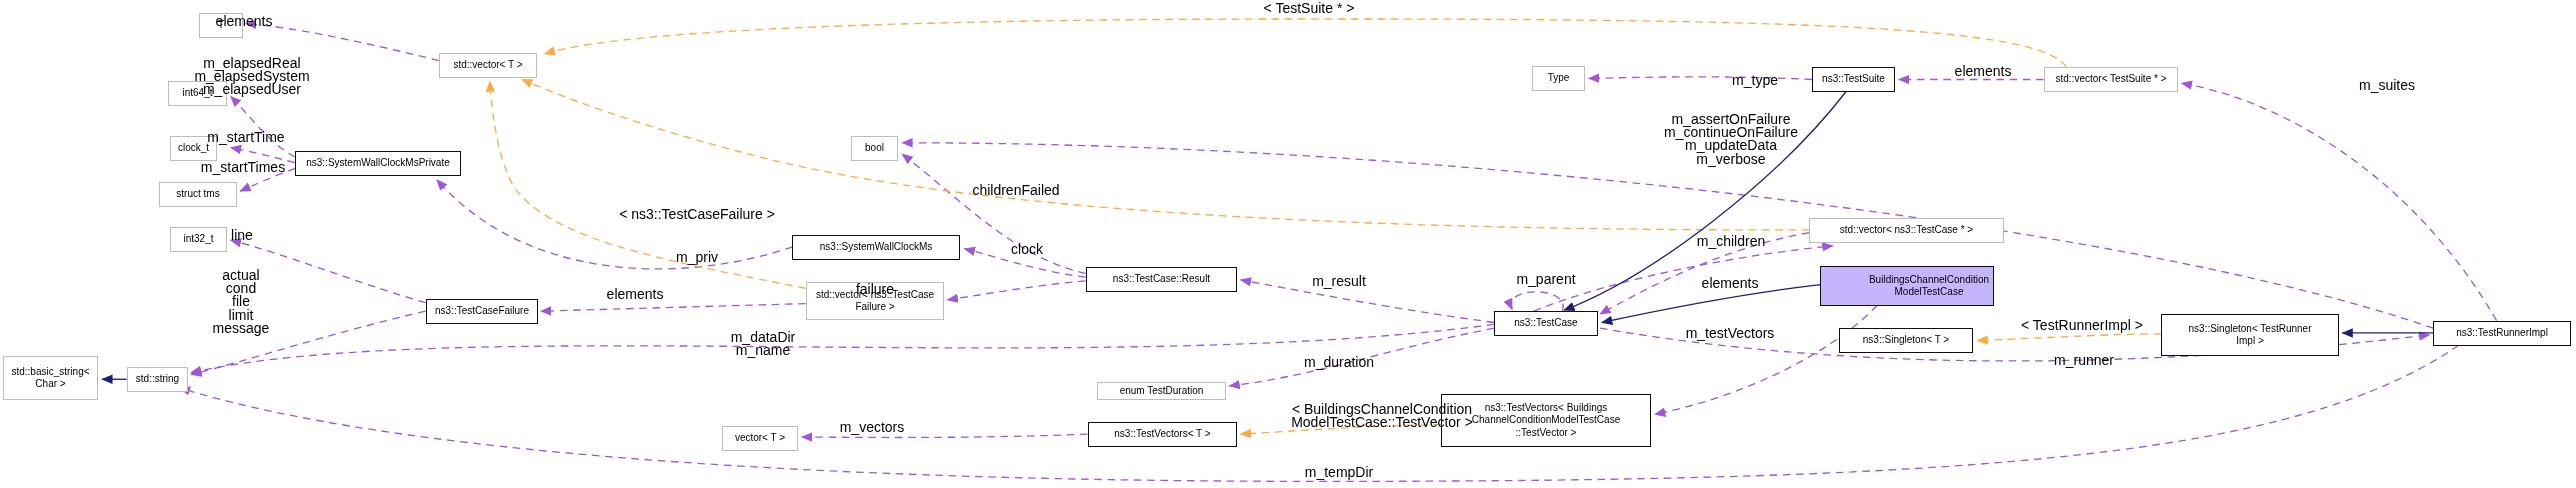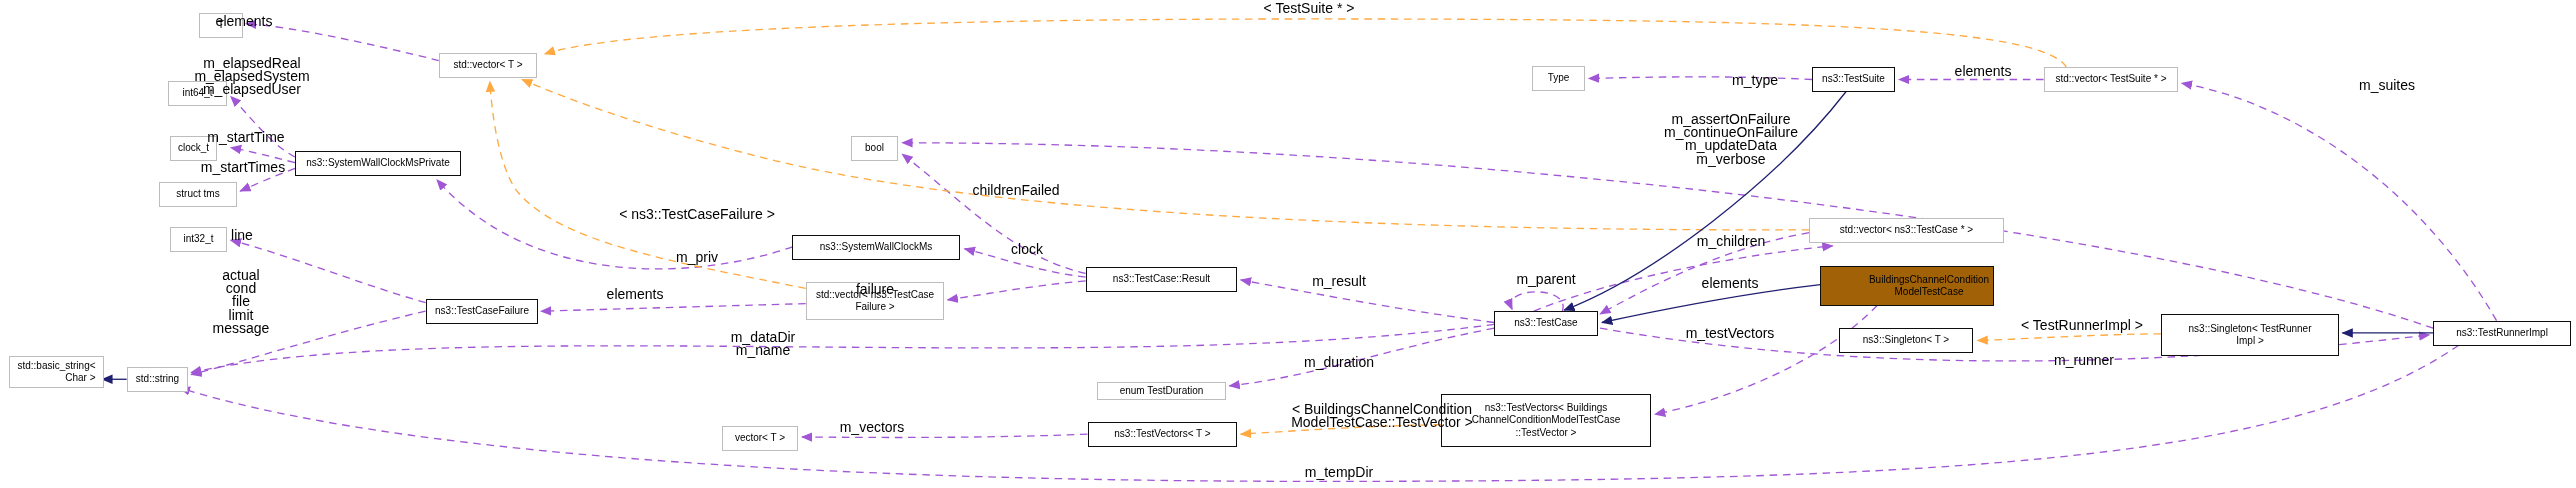--- a/index.html
+++ b/index.html
@@ -8,21 +8,21 @@
   #edge-layer{position:absolute;left:0;top:0;width:2576px;height:489px;}
   .edge{fill:none;stroke-width:1.4px;}
   .edge.p{stroke:#a056d5;stroke-dasharray:8 6;}
   .edge.o{stroke:#ffa940;stroke-dasharray:8 6;}
   .edge.n{stroke:#1f1f70;}
   .node{position:absolute;display:flex;align-items:center;justify-content:center;
         background:#ffffff;color:#000;font-size:10px;line-height:12.3px;text-align:center;
         white-space:pre-line;box-sizing:border-box;z-index:2;}
   .node.plain{border:0.9px solid #bdbdbd;}
   .node.class{border:1.5px solid #0d0d0d;}
-  .node.subject{border:1.5px solid #0d0d0d;background:#a16207;padding-left:44px;}
+  .node.subject{border:1.5px solid #0d0d0d;background:#c4b5fd;padding-left:44px;}
   .edge-label{position:absolute;transform:translateX(-50%);color:#000;font-size:14px;
               line-height:13.2px;text-align:center;white-space:pre-line;z-index:3;}
 </style>
 </head>
 <body>
 
 <div id="canvas">
   <svg id="edge-layer" viewBox="0 0 2724 517" xmlns="http://www.w3.org/2000/svg">
     <defs>
       <marker id="arr-p" markerUnits="userSpaceOnUse" markerWidth="14" markerHeight="12" refX="11" refY="5" orient="auto">
@@ -71,21 +71,21 @@
         <path d="M 1925,301 C 1830,312 1745,330 1694,341" class="edge n" marker-end="url(#arr-n)"></path>
         <path d="M 2573,352 L 2477,352" class="edge n" marker-end="url(#arr-n)"></path>
       </g>
   </svg>
   <div id="nodes">
       <div class="node plain" style="left: 199px; top: 13.2px; width: 44px; height: 24.6px;">T</div>
       <div class="node plain" style="left: 168px; top: 81px; width: 59px; height: 24.6px; text-align: center;">int64_t</div>
       <div class="node plain" style="left: 170px; top: 136px; width: 47px; height: 24.6px;">clock_t</div>
       <div class="node plain" style="left: 159px; top: 182px; width: 78px; height: 24.6px;">struct tms</div>
       <div class="node plain" style="left: 170px; top: 227px; width: 57px; height: 24.6px;">int32_t</div>
-      <div class="node plain" style="left: 9px; top: 356px; width: 95px; height: 32px; text-align: right;">std::basic_string&lt;
+      <div class="node plain" style="left: 3px; top: 356px; width: 95px; height: 44px;">std::basic_string&lt;
 Char &gt;</div>
       <div class="node plain" style="left: 127px; top: 367px; width: 61px; height: 24.6px;">std::string</div>
       <div class="node plain" style="left: 439px; top: 53px; width: 98px; height: 24.6px;">std::vector&lt; T &gt;</div>
       <div class="node class" style="left: 295px; top: 151px; width: 166px; height: 24.6px;">ns3::SystemWallClockMsPrivate</div>
       <div class="node class" style="left: 426px; top: 299px; width: 112px; height: 24.6px;">ns3::TestCaseFailure</div>
       <div class="node plain" style="left: 851px; top: 136px; width: 47px; height: 24.6px;">bool</div>
       <div class="node class" style="left: 792px; top: 235px; width: 168px; height: 24.6px;">ns3::SystemWallClockMs</div>
       <div class="node class" style="left: 1086px; top: 267px; width: 151px; height: 24.6px;">ns3::TestCase::Result</div>
       <div class="node plain" style="left: 806px; top: 282px; width: 138px; height: 38px;">std::vector&lt; ns3::TestCase
 Failure &gt;</div>

